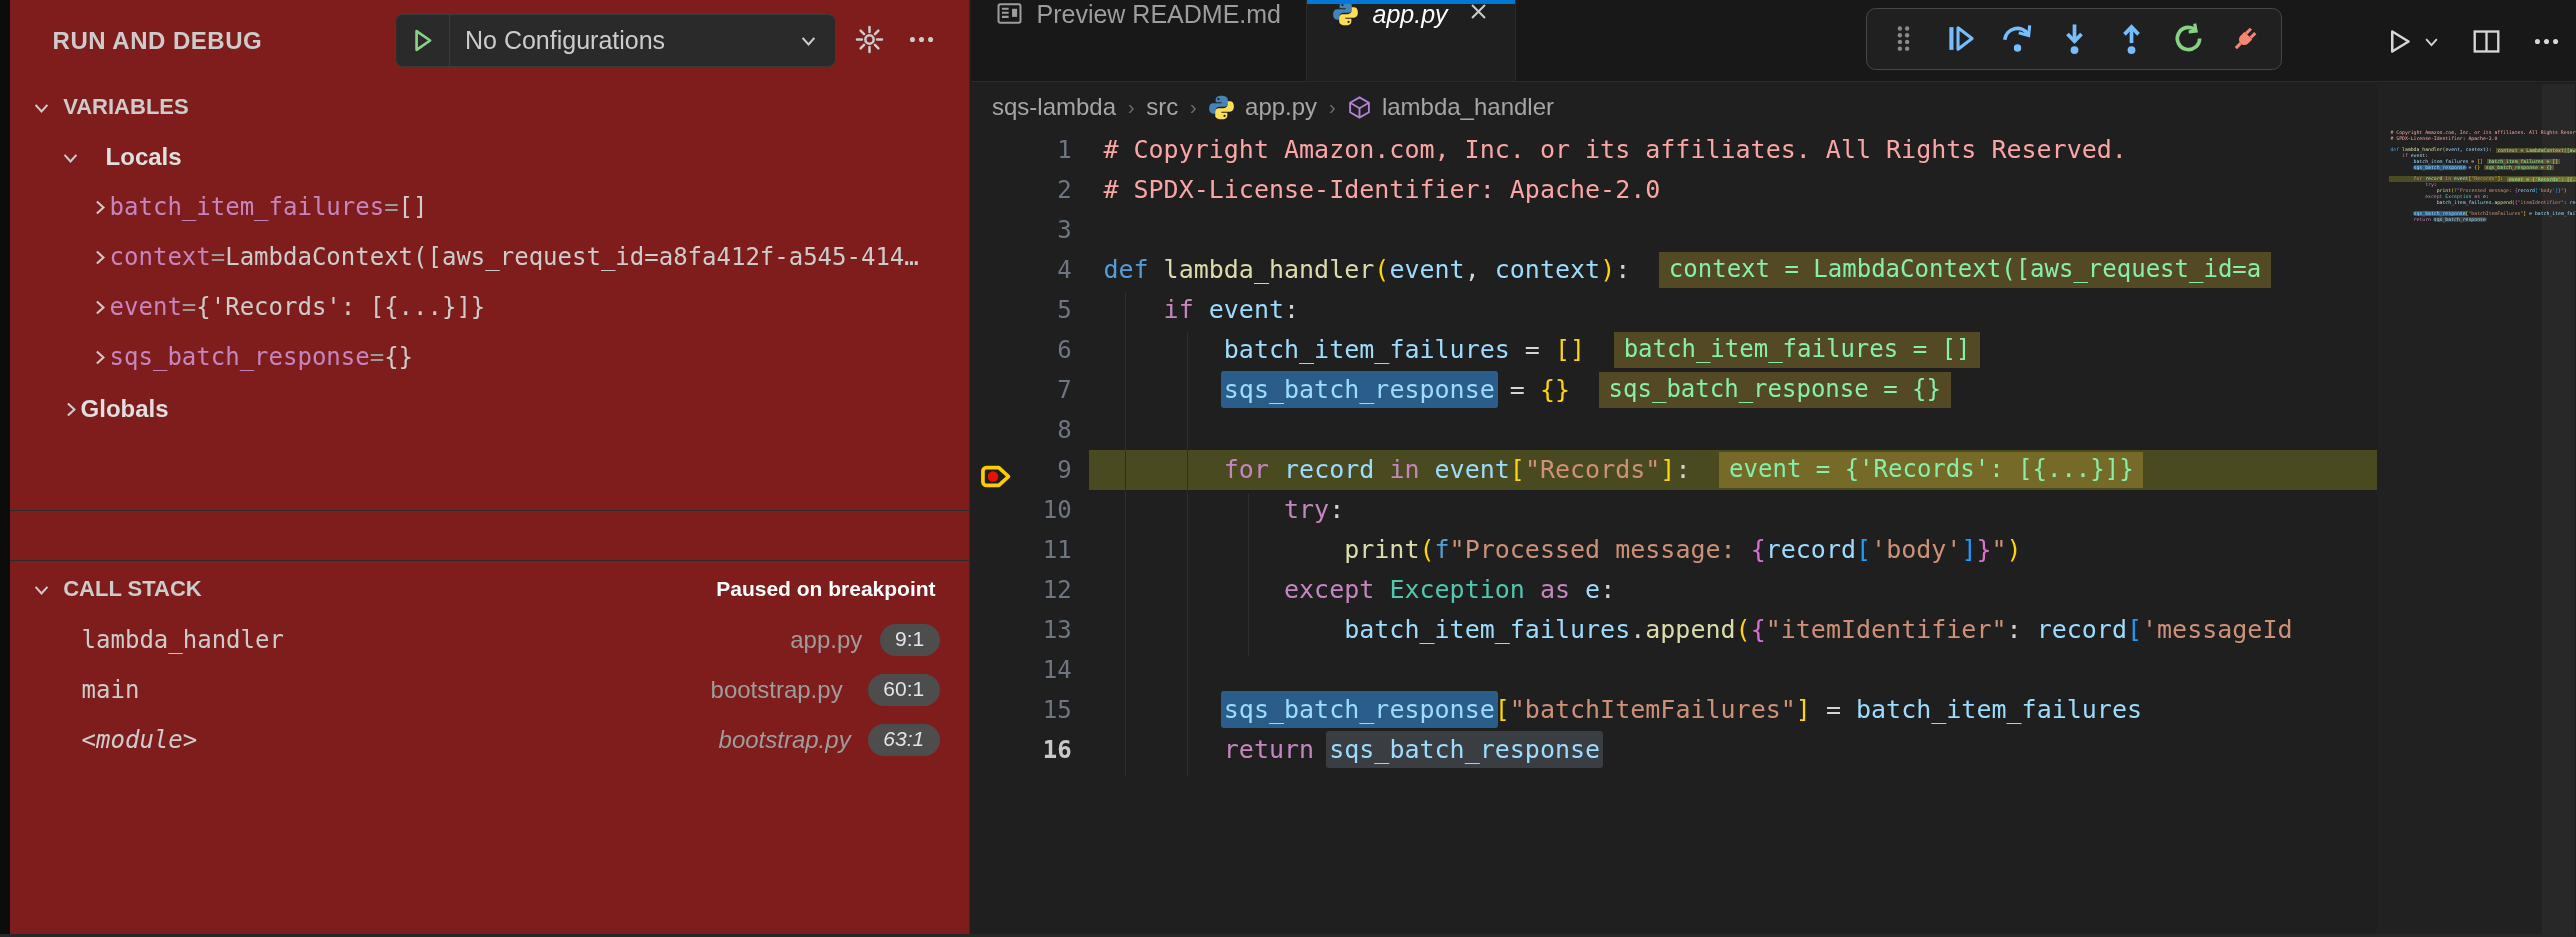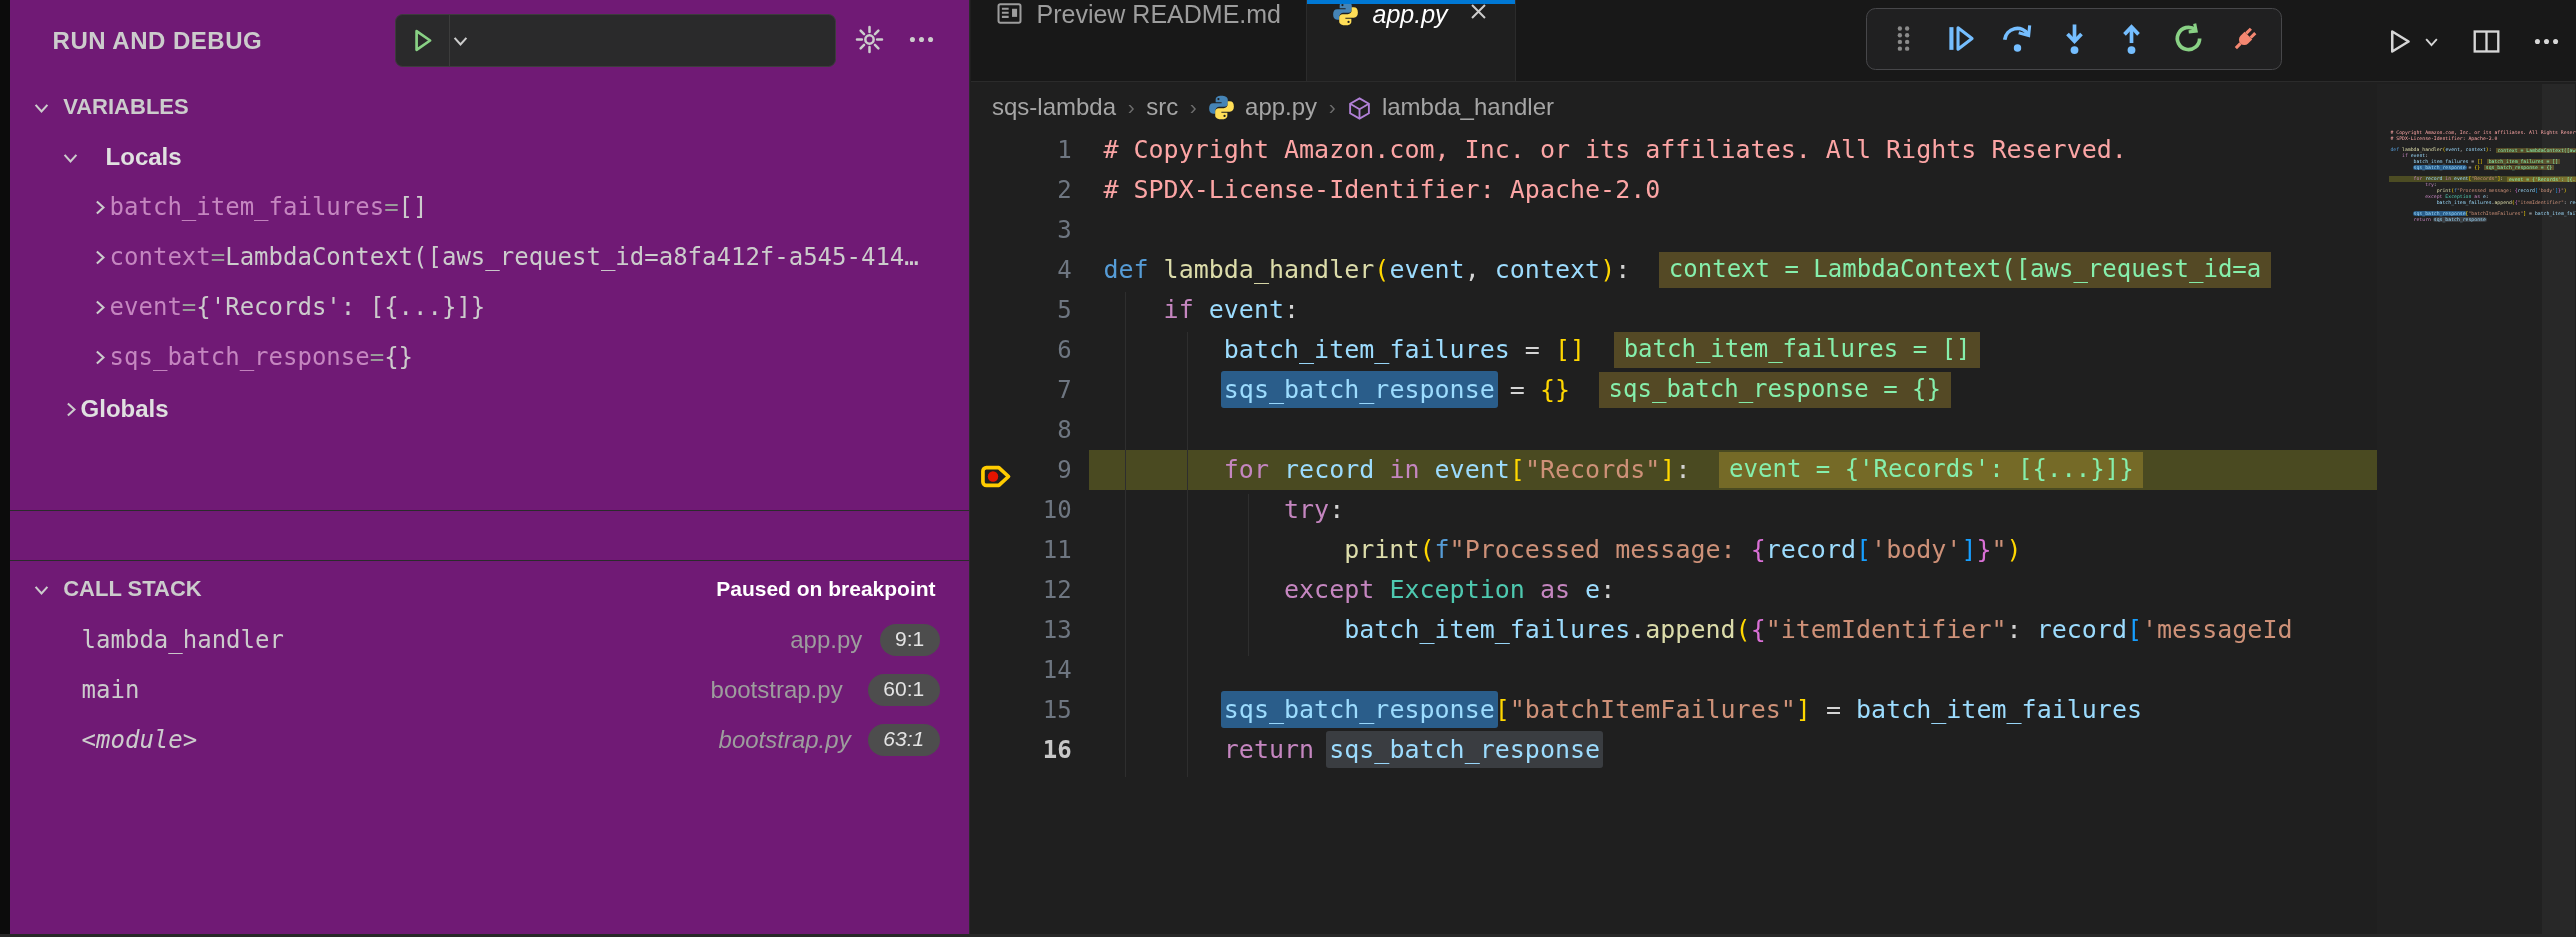--- a/index.html
+++ b/index.html
@@ -3,21 +3,21 @@
 <meta charset="utf-8">
 <style>
   * { margin:0; padding:0; box-sizing:border-box; }
   html,body { width:2576px; height:938px; overflow:hidden; background:#101010;
               font-family:"Liberation Sans", sans-serif; }
   #stage { position:relative; width:2576px; height:938px; background:#1f1f1f; }
 
   
   #left-edge { position:absolute; left:0; top:0; width:9.6px; height:938px; background:#0c0c0c; }
   #sidebar { position:absolute; left:9.6px; top:0; width:960px; height:938px;
-             background:#701a75; border-right:1.9px solid #2b2b2b; }
+             background:#7f1d1d; border-right:1.9px solid #2b2b2b; }
   .sb-header { position:absolute; left:0; top:0; width:100%; height:79px; }
   .sb-title { position:absolute; left:43px; top:27px; font-size:24px; font-weight:700;
               color:#cccccc; letter-spacing:0.5px; }
   .cfg-bar { position:absolute; left:385px; top:14.4px; width:441px; height:53px;
              background:#2a2a2b; border:1.9px solid #3c3c3c; border-radius:7.7px;
              display:flex; align-items:center; cursor:pointer; }
   .cfg-play { width:54px; height:100%; display:flex; align-items:center; justify-content:center;
               border-right:1px solid #3c3c3c; }
   .cfg-label { flex:1; padding-left:15.4px; font-size:25px; color:#cccccc; white-space:nowrap;
                overflow:hidden; }
@@ -59,21 +59,21 @@
                  background:#202021; border:1.9px solid #47474a; border-radius:9.6px;
                  display:flex; align-items:center; justify-content:space-evenly; z-index:5; }
   .dbg-btn { display:flex; align-items:center; justify-content:center; width:42px; height:42px;
              cursor:pointer; }
   #ed-actions { position:absolute; right:15.4px; top:0; height:82px; display:flex;
                 align-items:center; gap:31px; color:#d6d6d6; }
   #ed-actions .grp { display:flex; align-items:center; gap:7.7px; cursor:pointer; }
 
   #breadcrumb { position:absolute; left:0; top:84px; width:100%; height:46px;
                 display:flex; align-items:center; padding-left:21px; gap:11.6px; }
-  .bc-item { display:flex; align-items:flex-end; gap:9.6px; font-size:24px; color:#a5a5a5; cursor:pointer; }
+  .bc-item { display:flex; align-items:center; gap:9.6px; font-size:24px; color:#a5a5a5; cursor:pointer; }
   .bc-sep { color:#6d6d6d; font-size:21px; }
 
   
   #code-pane { position:absolute; left:0; top:130px; width:1406px; height:808px; overflow:hidden; }
   .cl { display:flex; height:40px; align-items:center; position:relative; }
   .gut { width:118px; flex:0 0 118px; display:flex; align-items:center; justify-content:flex-end;
          padding-right:17.3px; position:relative; cursor:pointer; }
   .ln { font-family:"DejaVu Sans Mono", monospace; font-size:24px; color:#6e7681; }
   .ln.active { color:#c8c8c8; font-weight:700; }
   .gut .bp { position:absolute; left:5.8px; top:4.8px; }
@@ -112,20 +112,21 @@
     <div class="sb-header">
       <div class="sb-title">RUN AND DEBUG</div>
       <div class="cfg-bar">
         <div class="cfg-play">
           <span>
               <svg width="27" height="27" viewBox="0 0 16 16">
                 <path d="M4.5 2.5 L12.5 8 L4.5 13.5 Z" fill="none" stroke="#89d185" stroke-width="1.6" stroke-linejoin="round"></path>
               </svg>
             </span>
         </div>
+        <div class="cfg-label">No Configurations</div>
         <div class="cfg-chevron">
             <svg width="21" height="21" viewBox="0 0 16 16">
               <path d="M3.5 6 L8 11 L12.5 6" fill="none" stroke="currentColor" stroke-width="1.6"></path>
             </svg>
           </div>
       </div>
       <div class="sb-gear">
           <svg width="29" height="29" viewBox="0 0 16 16" stroke="currentColor" fill="none" stroke-width="1.4" stroke-linecap="round">
             <circle cx="8" cy="8" r="2.3"></circle>
             <path d="M12.2 8 H14.9 M11 11 L12.9 12.9 M8 12.2 V14.9 M5 11 L3.1 12.9 M3.8 8 H1.1 M5 5 L3.1 3.1 M8 3.8 V1.1 M11 5 L12.9 3.1"></path>

